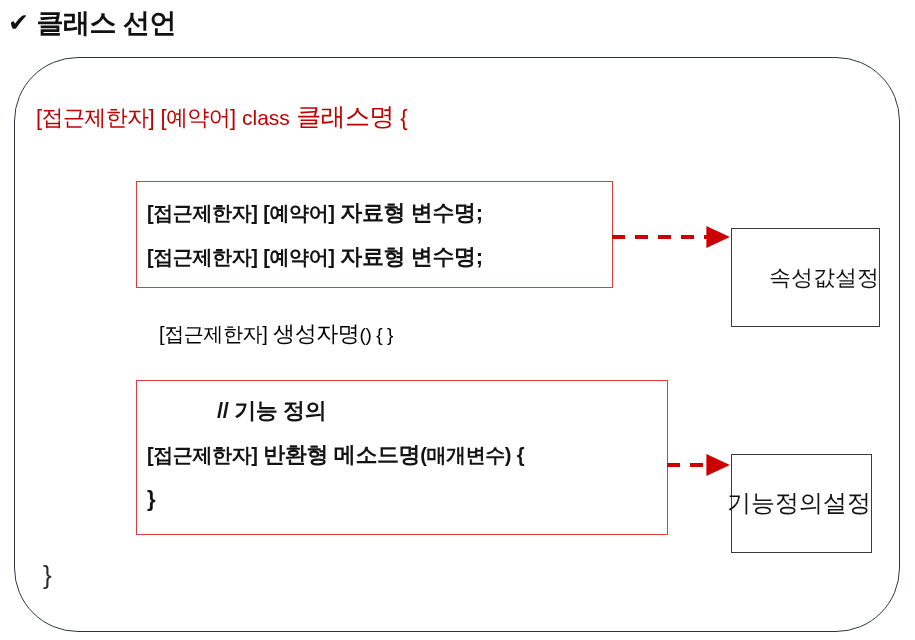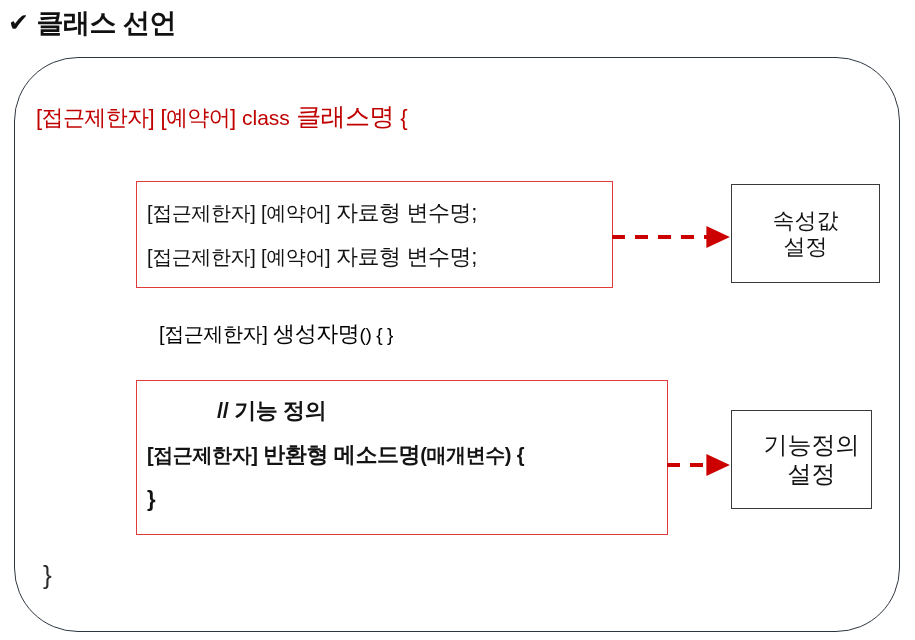--- a/index.html
+++ b/index.html
@@ -91,21 +91,21 @@
     top: 181px;
     width: 477px;
     height: 107px;
     box-sizing: border-box;
     border: 1.6px solid #E03A3A;
     background: #ffffff;
     padding: 9px 0 0 10px;
   }
   #field-declaration-box .field-line {
     font-size: 22px;
-    font-weight: normal;
+    font-weight: bold;
     color: #131313;
     line-height: 44px;
     white-space: nowrap;
     letter-spacing: -0.4px;
   }
   #field-declaration-box .field-line .br-tok {
     font-size: 20px;
   }
 
   
@@ -146,27 +146,28 @@
     padding-left: 70px;
   }
 
   
   .annotation-box {
     position: absolute;
     box-sizing: border-box;
     border: 1.6px solid #3a3a3a;
     background: #ffffff;
     display: flex;
-    flex-direction: column;
+    flex-direction: row;
     align-items: center;
-    justify-content: center;
+    justify-content: flex-end;
     color: #131313;
     line-height: 1.18;
     text-align: center;
     white-space: nowrap;
+    margin-top: 44px;
   }
   #attribute-annotation-box {
     left: 731px;
     top: 184px;
     width: 149px;
     height: 99px;
     font-size: 22px;
   }
   #method-annotation-box {
     left: 731px;

